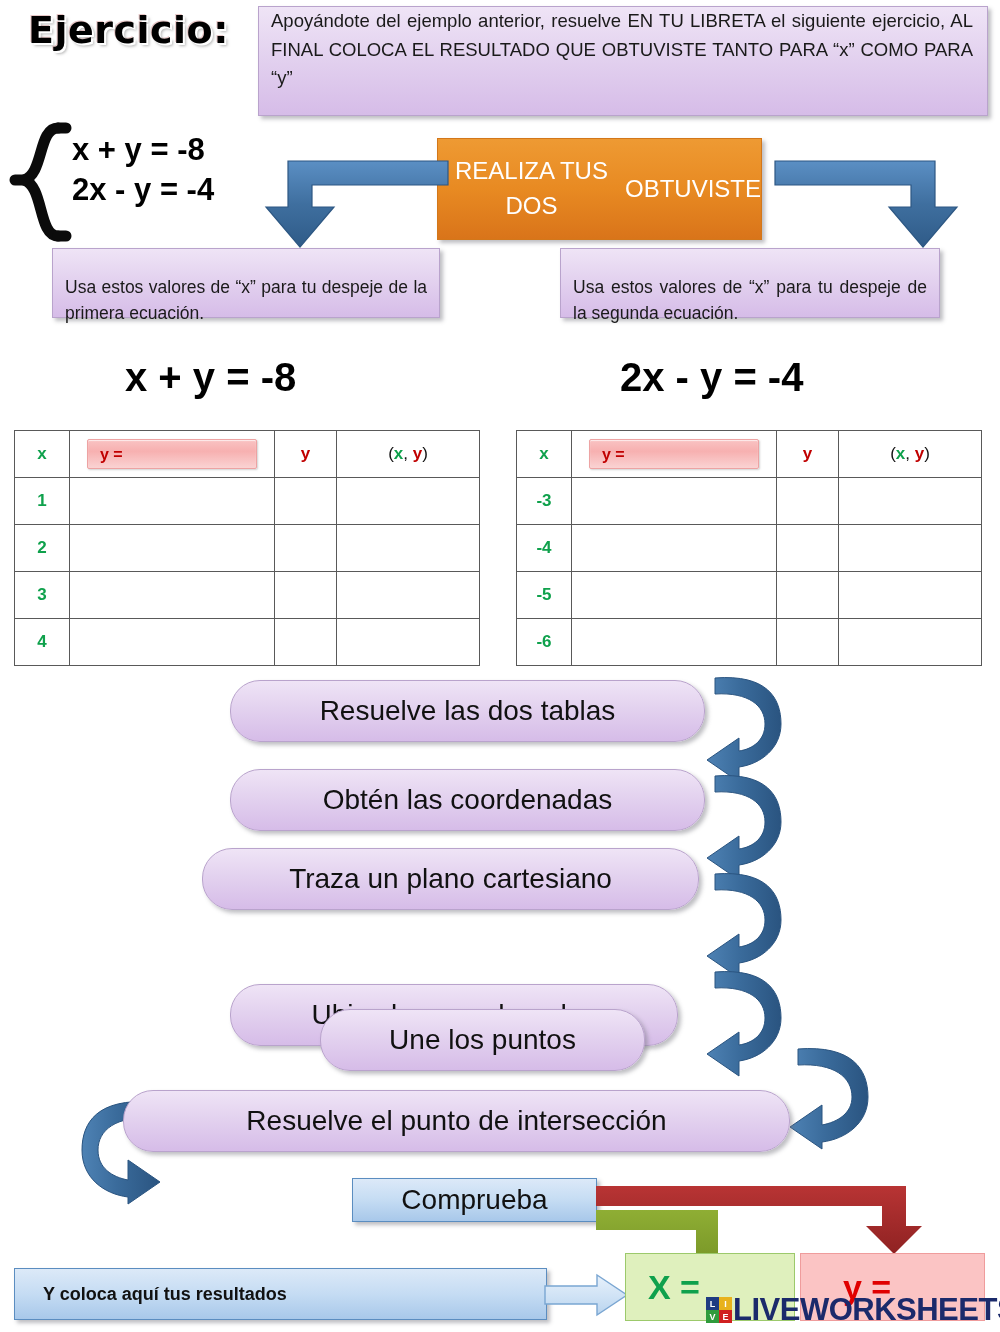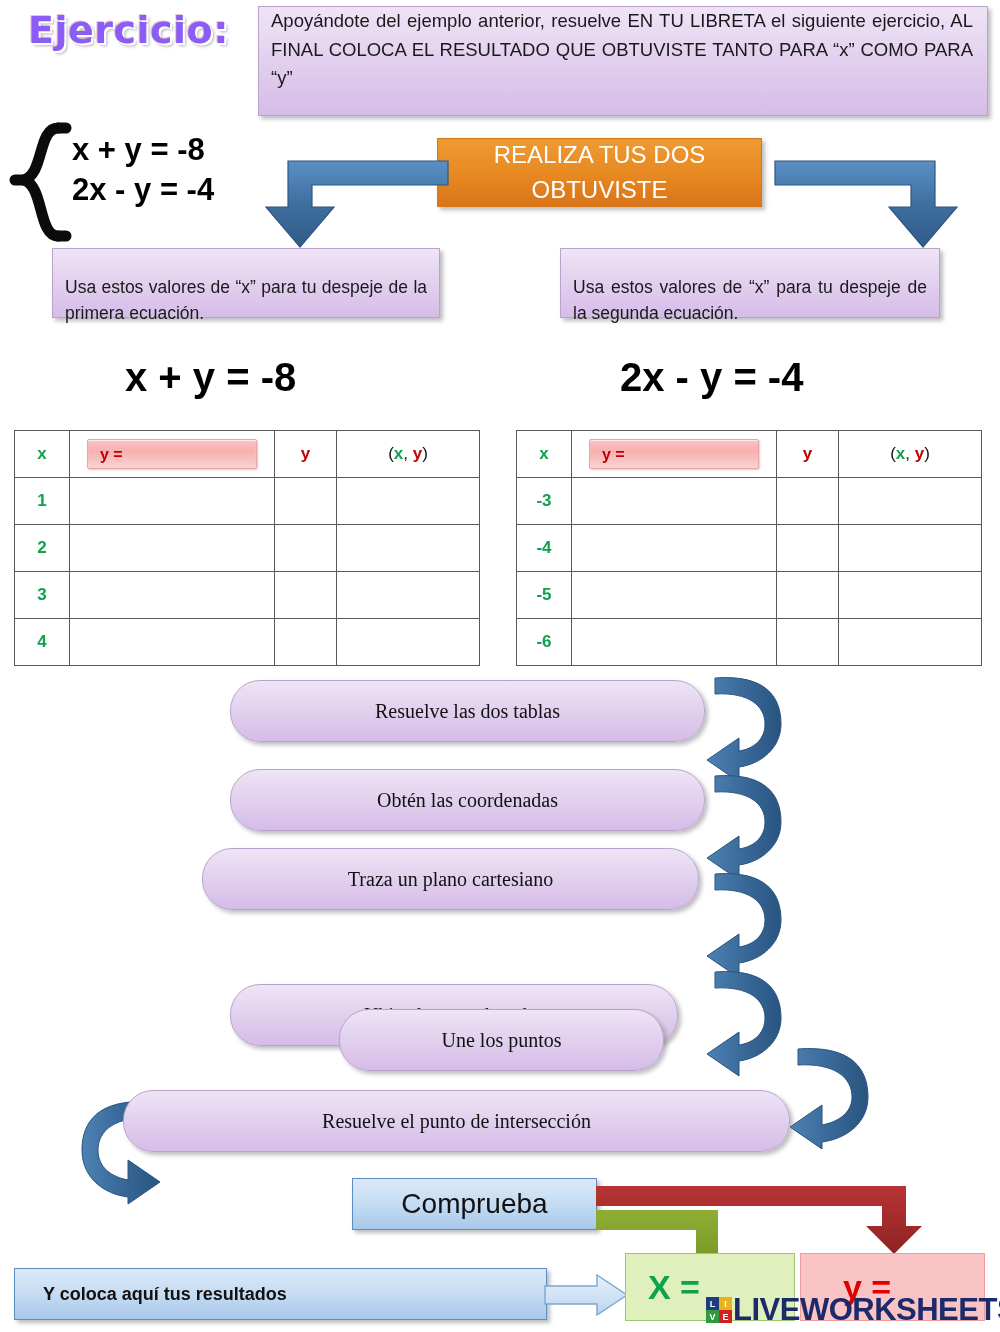--- a/index.html
+++ b/index.html
@@ -10,21 +10,21 @@
     font-family: "Liberation Sans", sans-serif;
     position: relative;
     overflow: hidden;
   }
   .abs { position: absolute; }
 
   
   #title-ejercicio {
     left: 28px; top: 8px;
     font-size: 38px; font-weight: bold;
-    color: #8b5cf6;
+    color: #000000;
     letter-spacing: 0.5px;
     text-shadow: 2px 2px 0 #ffffff, 3px 3px 3px rgba(120,120,120,.55),
                  -1px -1px 0 #e8c8c8;
     font-family: "DejaVu Sans", sans-serif;
   }
 
   
   .purple-panel {
     background: linear-gradient(to bottom, #efe4f6 0%, #e3d2ef 45%, #d6bce8 100%);
     border: 1px solid #b9a3cc;
@@ -45,26 +45,26 @@
   #equation-system {
     left: 72px; top: 130px;
     font-size: 31px; font-weight: bold; color: #000;
     line-height: 1.28;
     font-family: "Liberation Sans", sans-serif;
     white-space: nowrap;
   }
 
   
   #orange-box {
-    left: 437px; top: 138px; width: 325px; height: 69px;
+    left: 437px; top: 138px; width: 325px; height: 102px;
     background: linear-gradient(to bottom, #ee9a33 0%, #e88a22 50%, #d9741a 100%);
     border: 1px solid #d3771a;
     box-shadow: 3px 3px 4px rgba(110,110,120,.45);
     color: #fff; font-size: 24px; text-align: center;
-    display: flex; flex-direction: column; align-items: center; justify-content: center;
+    display: flex; flex-direction: row; align-items: center; justify-content: center;
     line-height: 1.45;
   }
 
   
   .hint-box {
     height: 70px; padding: 25px 12px;
     font-size: 17.5px; line-height: 1.5; color: #1a1a1a;
     text-align: justify; text-align-last: left;
   }
   #hint-left  { left: 52px;  top: 248px; width: 388px; }
@@ -116,43 +116,43 @@
     padding-left: 12px;
     text-align: left;
   }
   #table-left  { position: absolute; left: 14px;  top: 430px; }
   #table-right { position: absolute; left: 516px; top: 430px; }
 
   
   .step-box {
     height: 62px;
     display: flex; align-items: center; justify-content: center;
-    font-size: 20px; color: #111;
-    font-family: Liberation Serif, serif;
+    font-size: 28px; color: #111;
+    font-family: Liberation Sans, sans-serif;
     white-space: nowrap;
     border-radius: 30px;
   }
   #step-1 { left: 230px; top: 680px; width: 475px; }
   #step-2 { left: 230px; top: 769px; width: 475px; }
   #step-3 { left: 202px; top: 848px; width: 497px; }
   #step-4 { left: 230px; top: 984px; width: 448px; }
-  #step-5 { left: 339px; top: 1009px; width: 325px; }
+  #step-5 { left: 320px; top: 1009px; width: 325px; }
   #step-6 { left: 123px; top: 1090px; width: 667px; }
 
   
   .blue-panel {
     background: linear-gradient(to bottom, #dce9f8 0%, #c5dcf3 50%, #a8c8ea 100%);
     border: 1px solid #5b8dc0;
     box-shadow: 3px 3px 4px rgba(110,110,120,.45);
     display: flex; align-items: center;
     font-family: "Liberation Sans", sans-serif;
     white-space: nowrap;
   }
   #comprueba {
-    left: 352px; top: 1178px; width: 245px; height: 52px;
+    left: 352px; top: 1178px; width: 245px; height: 44px;
     justify-content: center; font-size: 28px; color: #111;
   }
   #results-label {
     left: 14px; top: 1268px; width: 533px; height: 52px;
     justify-content: flex-start; padding-left: 28px;
     font-size: 18px; font-weight: bold; color: #111;
   }
 
   
   #x-result {

